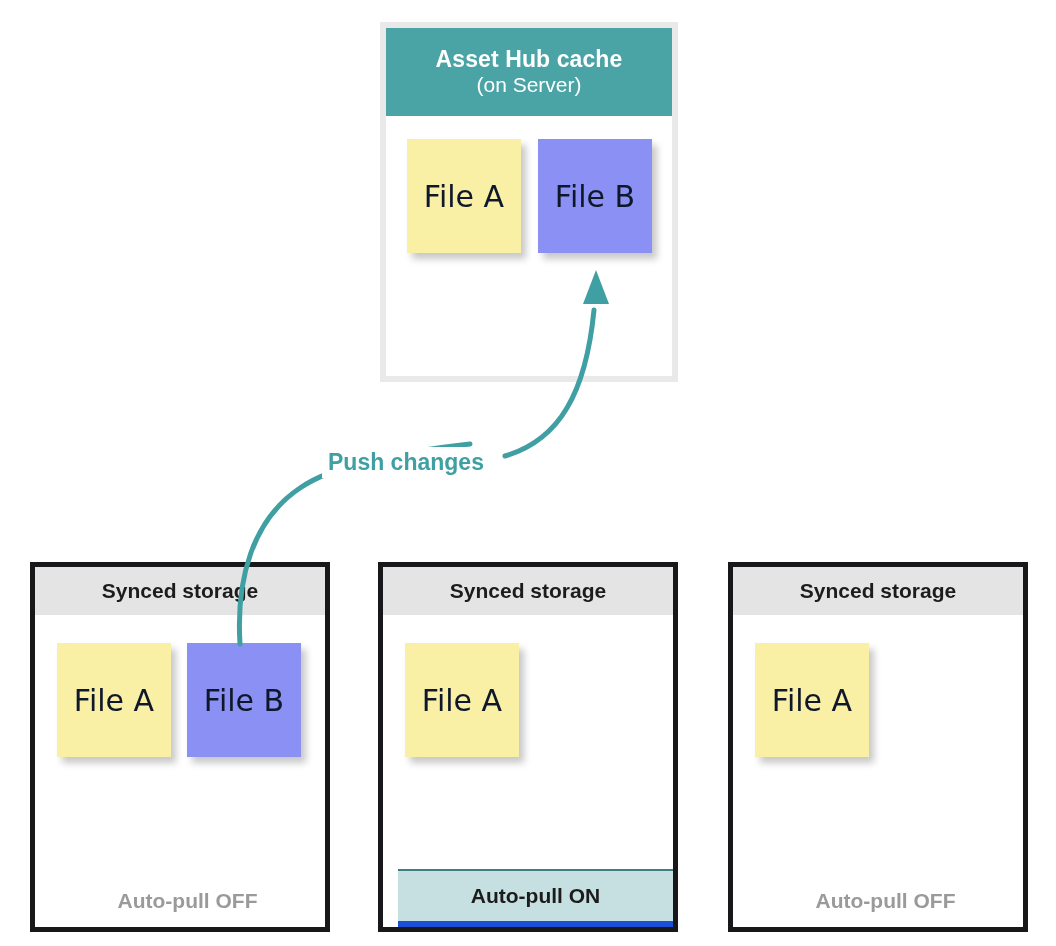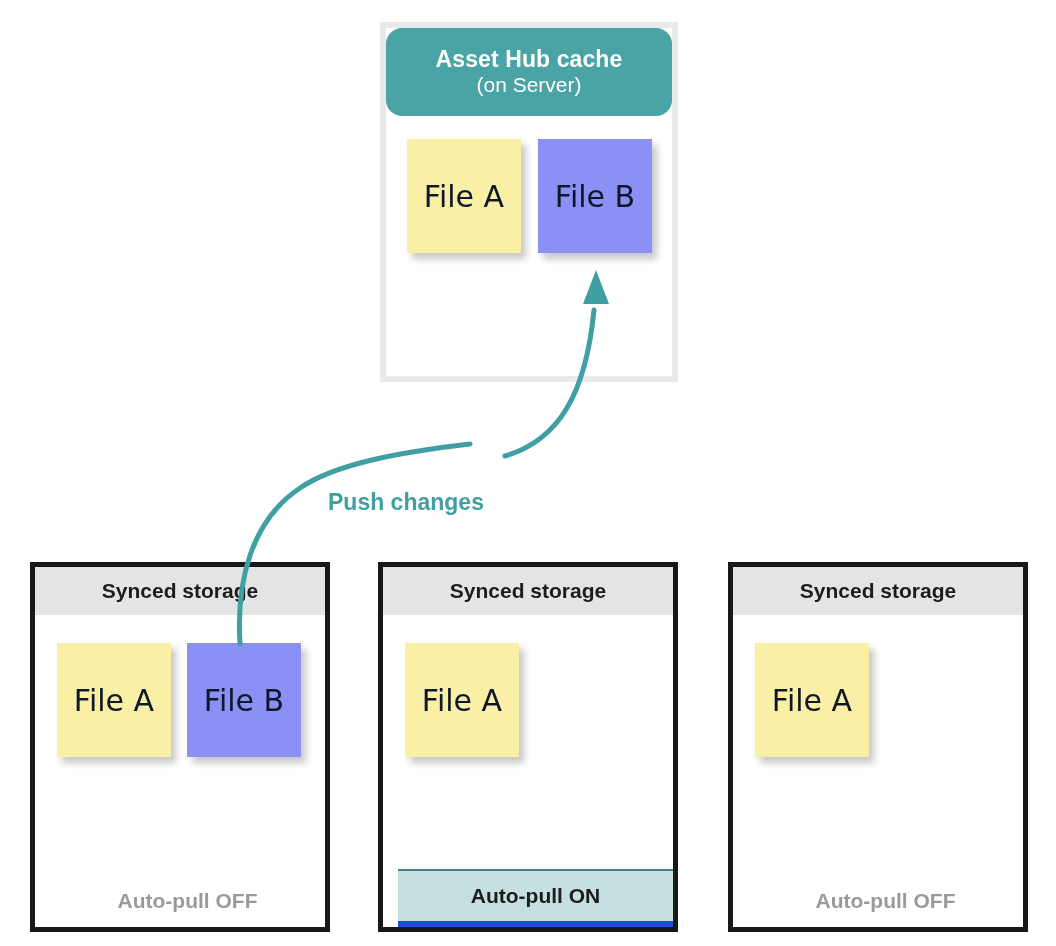--- a/index.html
+++ b/index.html
@@ -37,21 +37,20 @@
   }
   .server-header {
     height: 88px;
     background: #4aa3a5;
     color: #ffffff;
     display: flex;
     flex-direction: column;
     align-items: center;
     justify-content: center;
     line-height: 1.18;
-    border-radius: 16px;
   }
   .server-header .line-1 {
     font-size: 23px;
     font-weight: bold;
     letter-spacing: .1px;
   }
   .server-header .line-2 {
     font-size: 21px;
     font-weight: normal;
   }
@@ -156,21 +155,20 @@
   .push-label {
     position: absolute;
     left: 322px;
     top: 447px;
     padding: 2px 6px;
     background: #ffffff;
     color: #3f9fa2;
     font-size: 23px;
     font-weight: bold;
     white-space: nowrap;
-    margin-top: 40px;
   }
 </style>
 </head>
 <body>
 
 <div class="stage">
 
   <div class="server-panel">
     <div class="server-header">
       <div class="line-1">Asset Hub cache</div>

